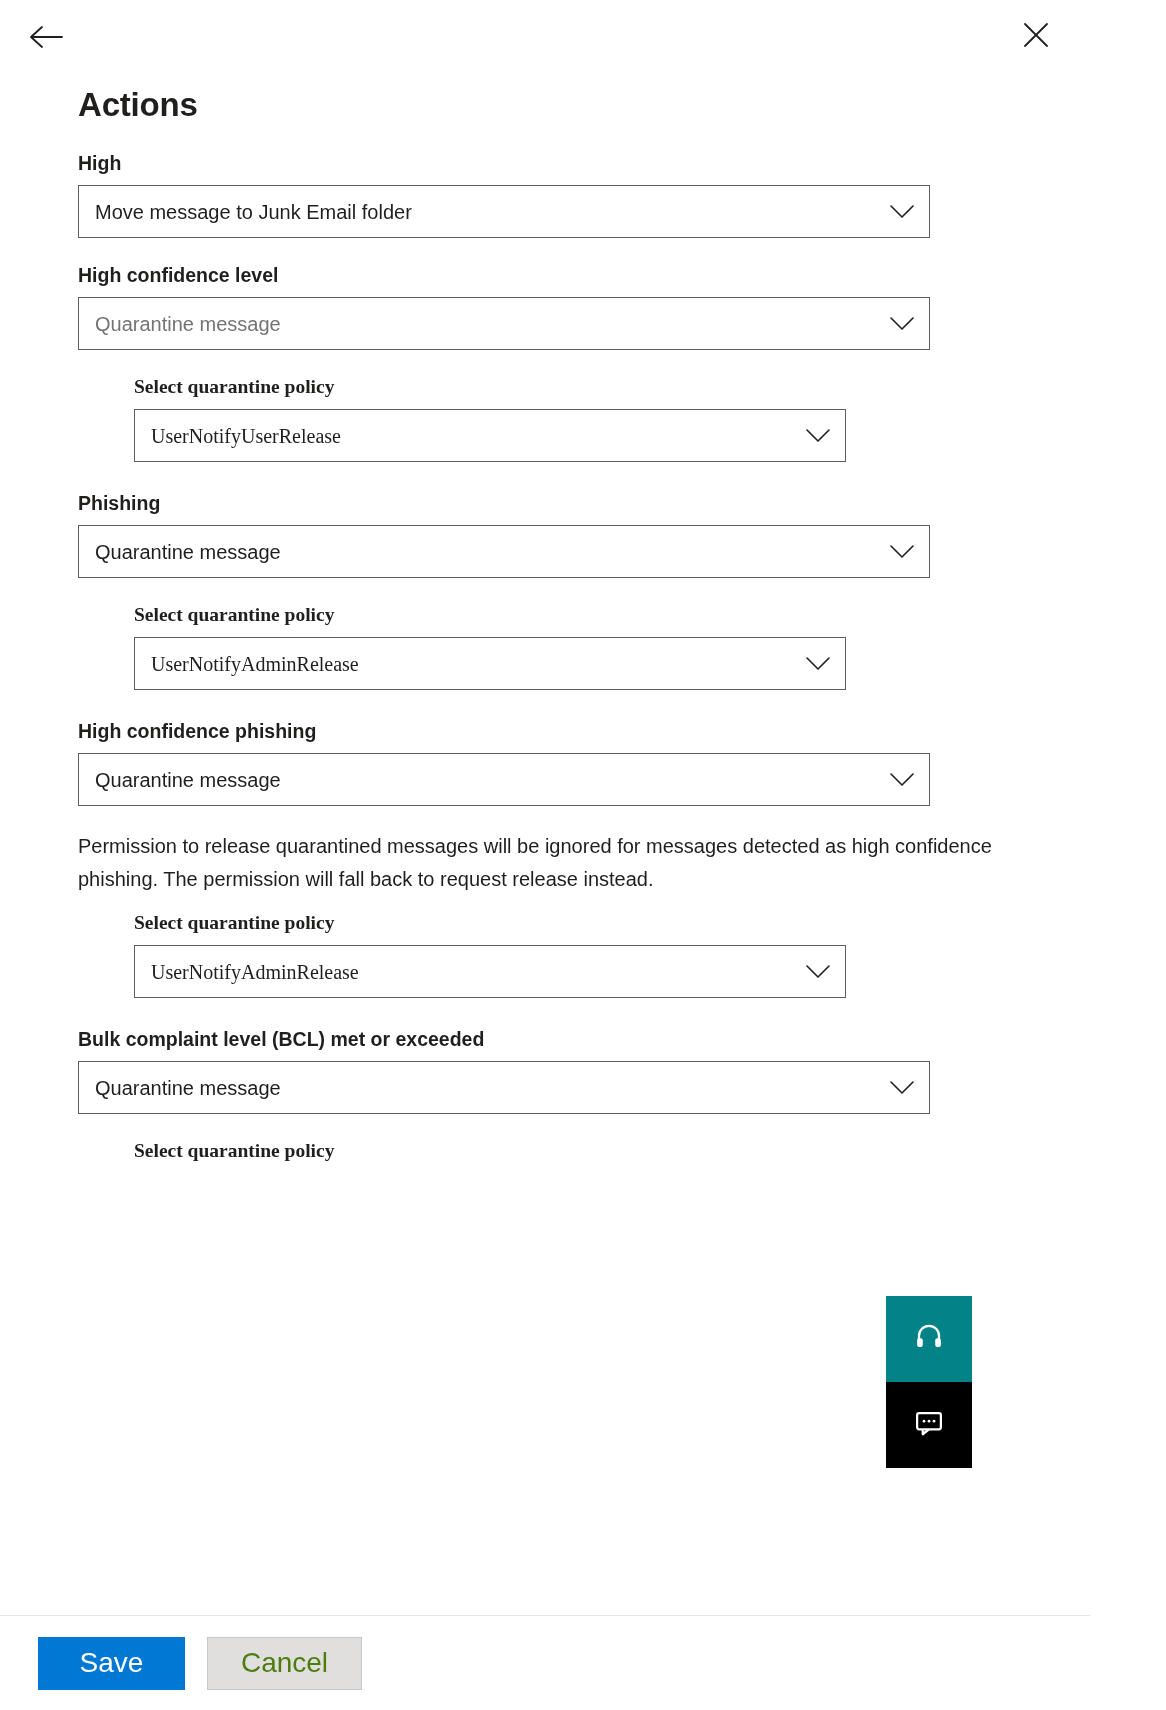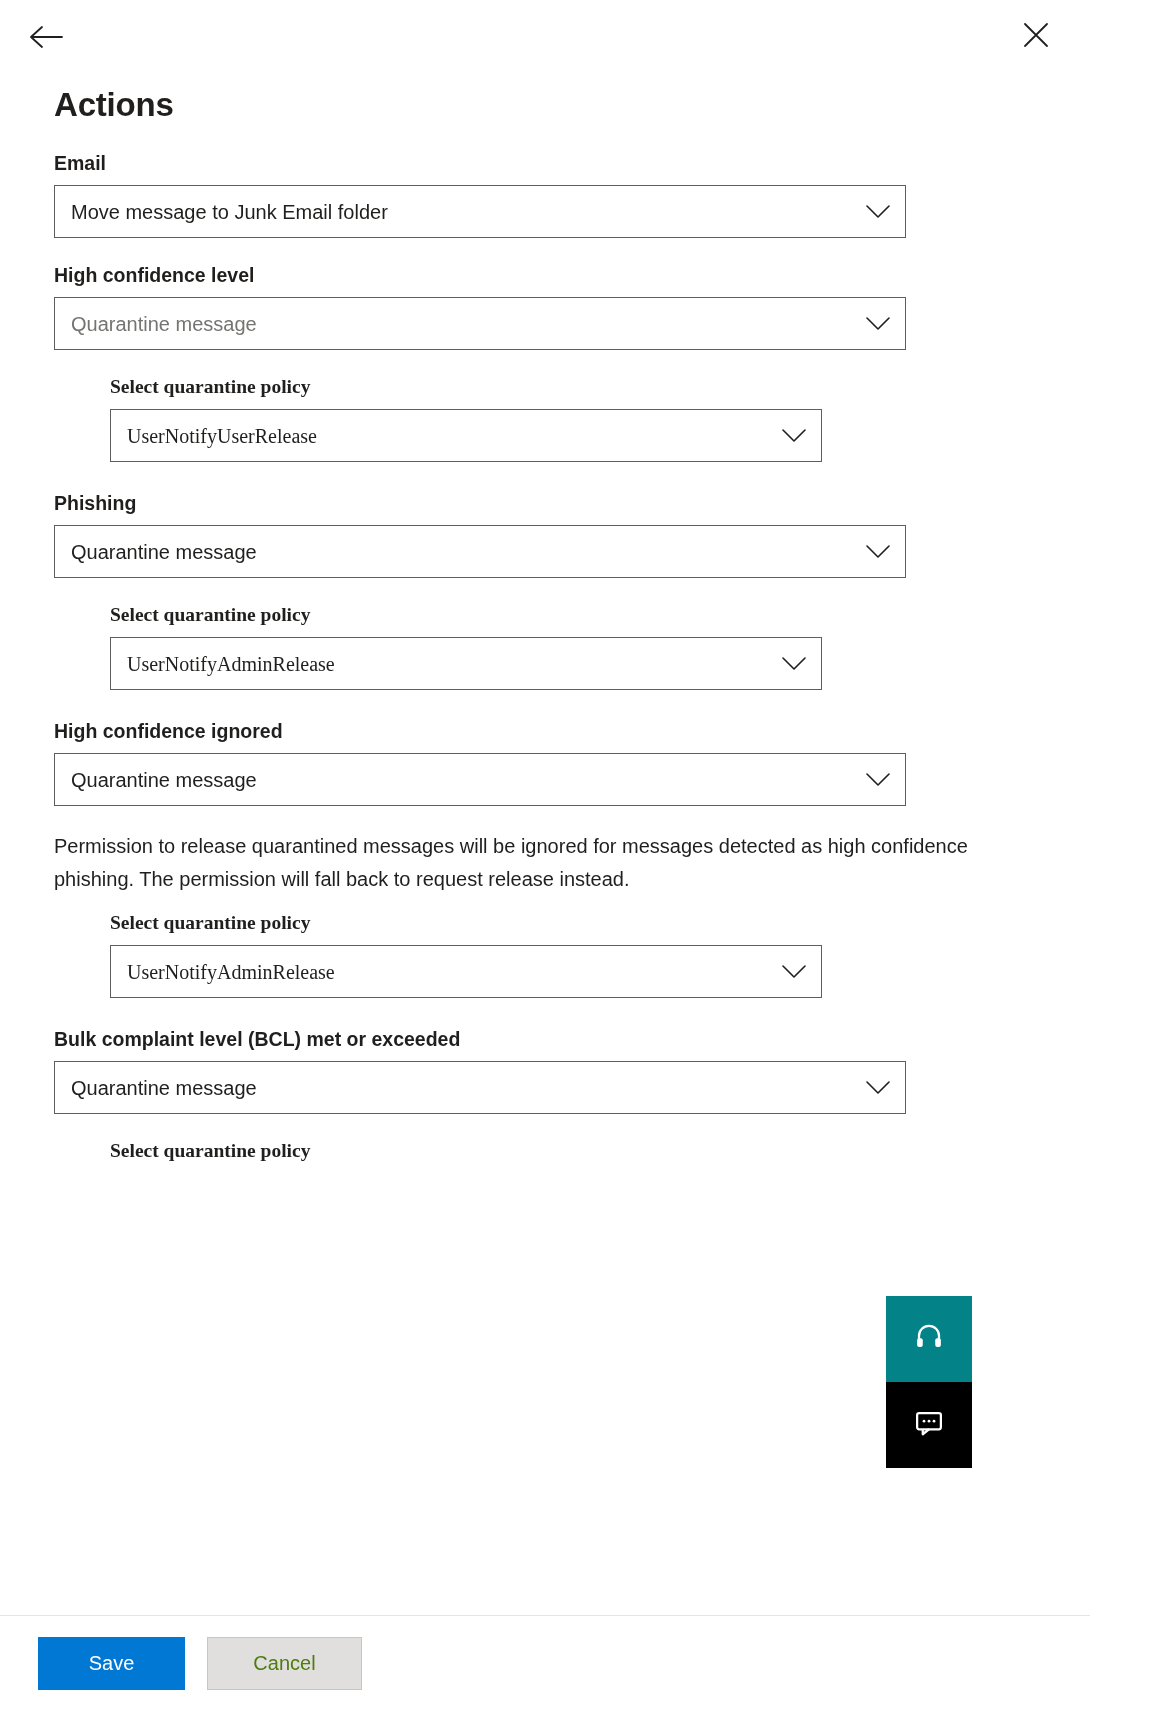--- a/index.html
+++ b/index.html
@@ -47,21 +47,21 @@
     width: 44px;
     height: 44px;
     display: flex;
     align-items: center;
     justify-content: center;
     cursor: pointer;
     background: transparent;
     border: none;
   }
   .content {
-    padding: 0 56px 0 54px;
+    padding: 0 56px 0 78px;
   }
   h1.title {
     font-size: 33px;
     font-weight: bold;
     margin: 12px 0 26px 0;
     letter-spacing: -0.2px;
     color: #201f1e;
   }
   .field {
     margin-bottom: 24px;
@@ -137,21 +137,21 @@
     height: 95px;
     background: #ffffff;
     border-top: 1px solid #e5e5e5;
     display: flex;
     align-items: center;
     padding-left: 38px;
     box-sizing: border-box;
   }
   .btn {
     font-family: "Liberation Sans", sans-serif;
-    font-size: 20px;
+    font-size: 28px;
     height: 53px;
     border: 1px solid transparent;
     cursor: pointer;
     box-sizing: border-box;
   }
   .btn-primary {
     background: #0078d4;
     color: #ffffff;
     width: 147px;
   }
@@ -199,21 +199,21 @@
         </svg>
       </span>
     </button>
   </div>
 
   <div class="content">
 
     <h1 class="title">Actions</h1>
 
     <div class="field">
-      <div class="field-label">Email</div>
+      <div class="field-label">High</div>
       <div class="combo w-main">
         <span class="value">Move message to Junk Email folder</span>
         <span class="chev">
           <svg width="24" height="14" viewBox="0 0 24 14" fill="none" aria-hidden="true">
             <path d="M1 1 L12 12 L23 1" stroke="#201f1e" stroke-width="1.6" fill="none" stroke-linecap="round" stroke-linejoin="round"></path>
           </svg>
         </span>
       </div>
     </div>
 
@@ -259,21 +259,21 @@
         <span class="value">UserNotifyAdminRelease</span>
         <span class="chev">
           <svg width="24" height="14" viewBox="0 0 24 14" fill="none" aria-hidden="true">
             <path d="M1 1 L12 12 L23 1" stroke="#201f1e" stroke-width="1.6" fill="none" stroke-linecap="round" stroke-linejoin="round"></path>
           </svg>
         </span>
       </div>
     </div>
 
     <div class="field">
-      <div class="field-label">High confidence ignored</div>
+      <div class="field-label">High confidence phishing</div>
       <div class="combo w-main">
         <span class="value">Quarantine message</span>
         <span class="chev">
           <svg width="24" height="14" viewBox="0 0 24 14" fill="none" aria-hidden="true">
             <path d="M1 1 L12 12 L23 1" stroke="#201f1e" stroke-width="1.6" fill="none" stroke-linecap="round" stroke-linejoin="round"></path>
           </svg>
         </span>
       </div>
     </div>
 

